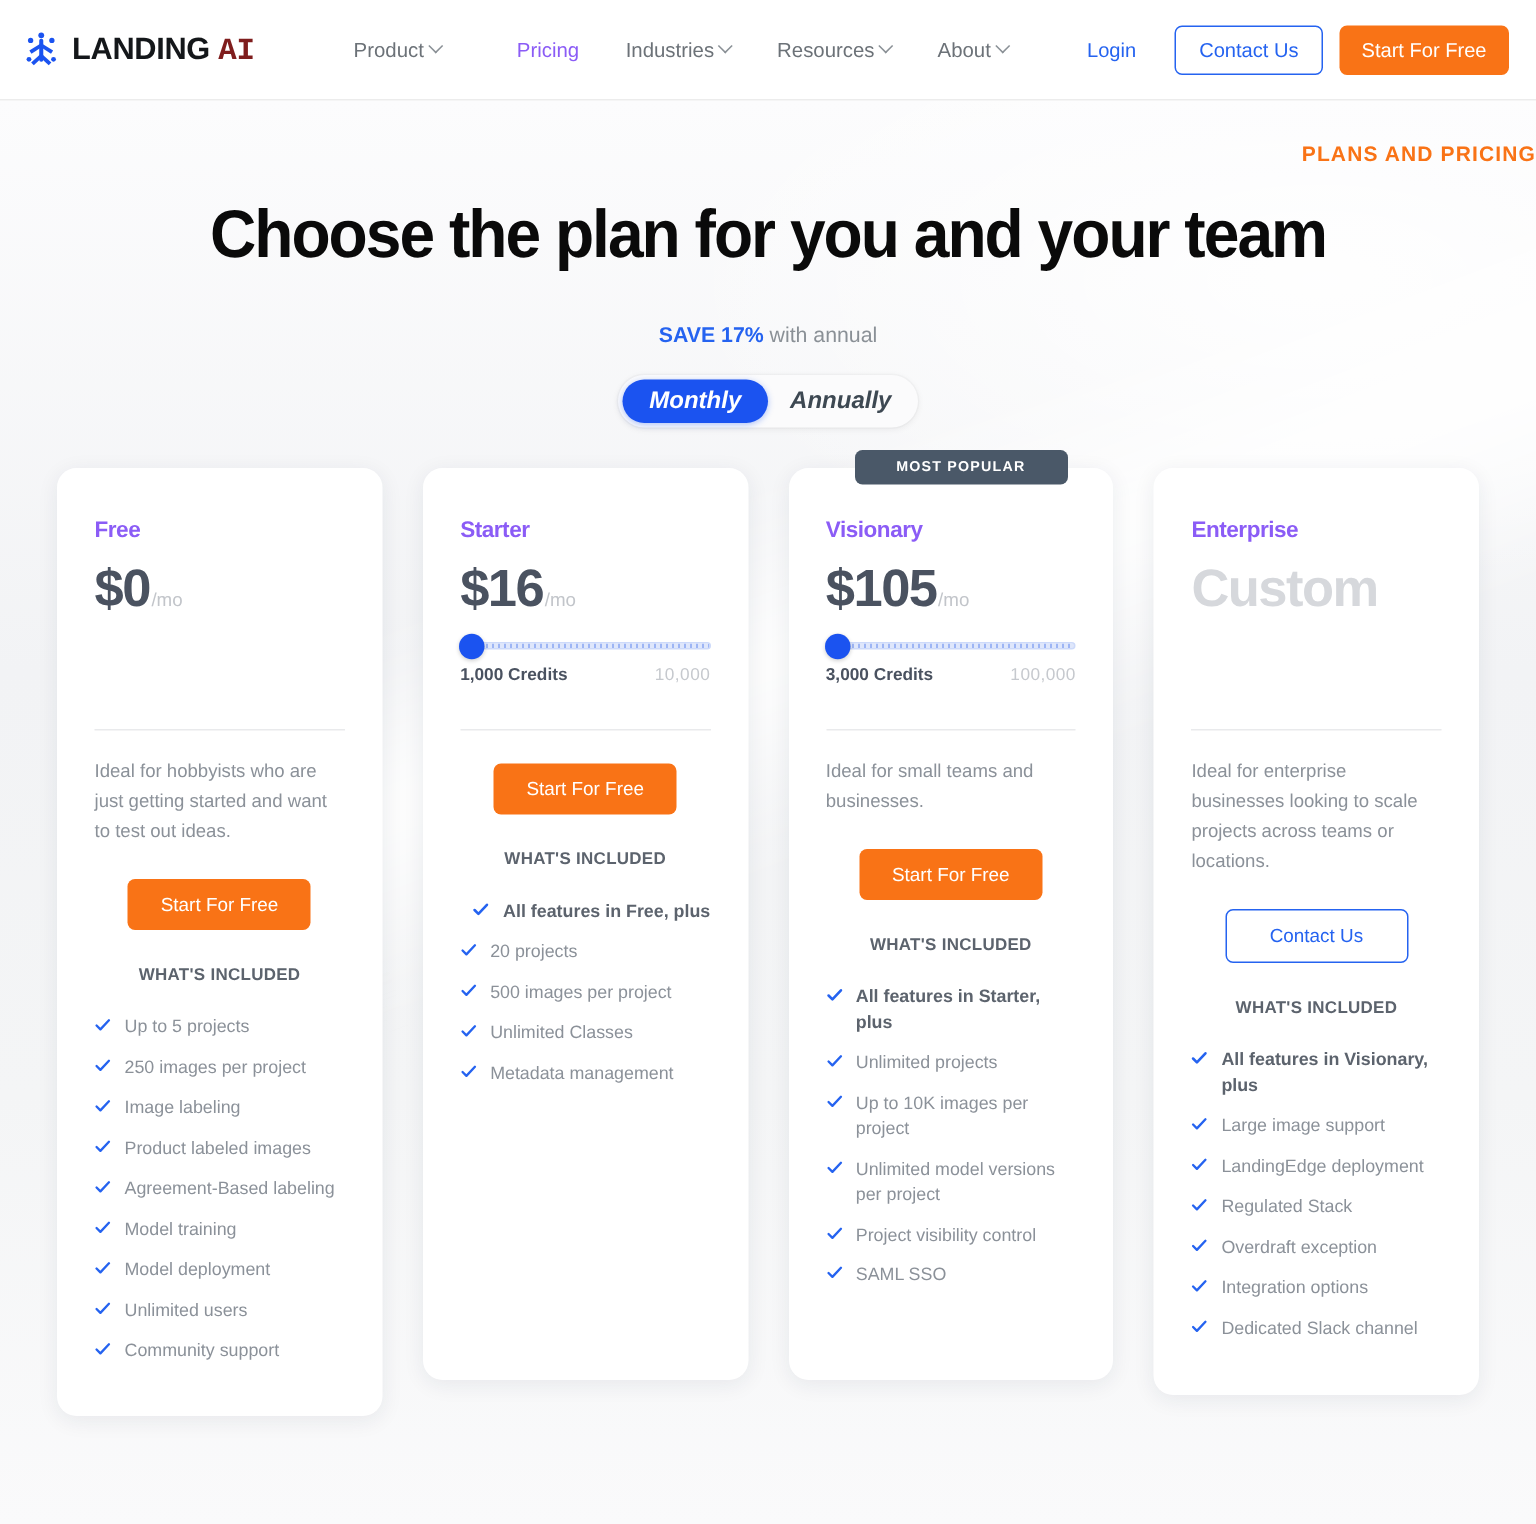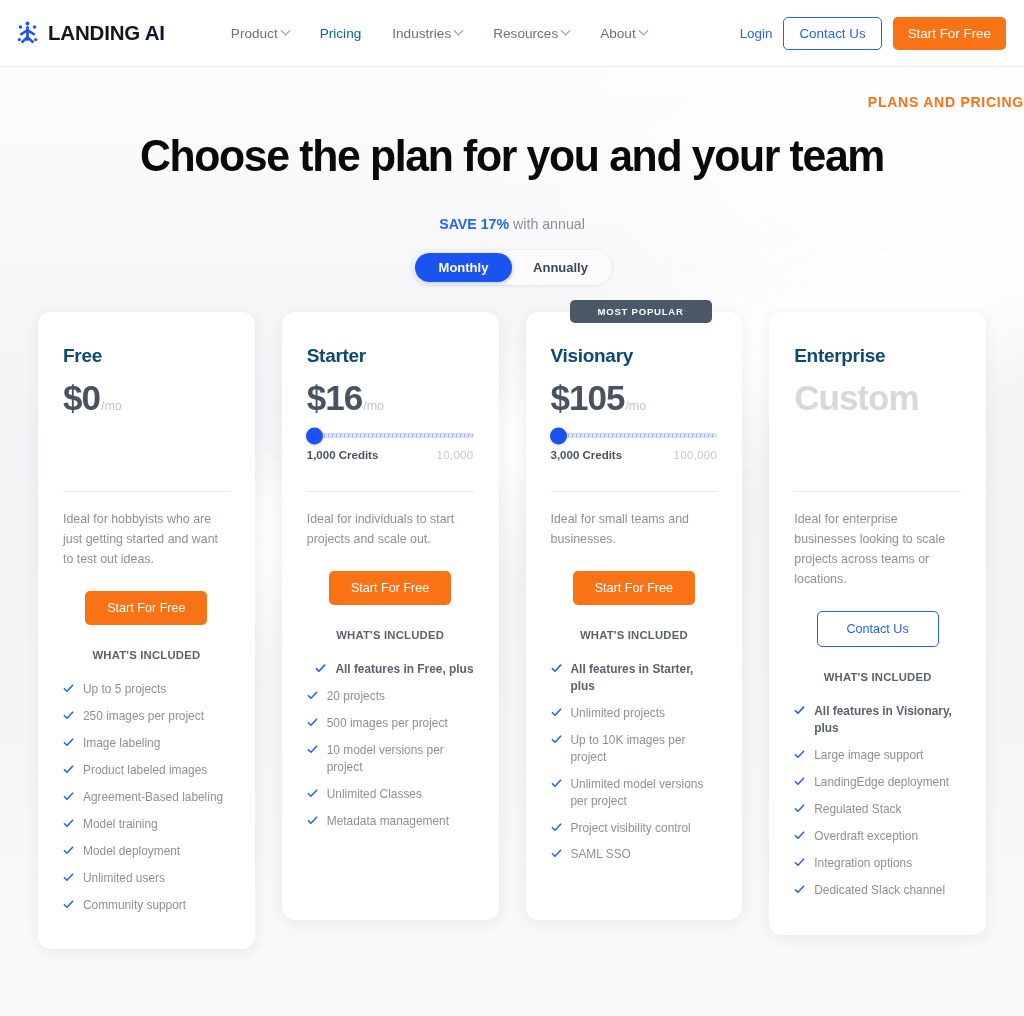--- a/index.html
+++ b/index.html
@@ -32,57 +32,57 @@
   }
   .brand { display: flex; align-items: center; gap: 7px; }
   .brand-mark { width: 27px; height: 27px; display: block; }
   .brand-text {
     font-size: 20.5px;
     font-weight: 700;
     letter-spacing: -0.2px;
     color: #14171a;
     font-family: "Liberation Sans", sans-serif;
   }
-  .brand-text .ai { color: #0f172a; }
+  .brand-text .ai { color: #7f1d1d; font-family: Liberation Mono, monospace; }
 
   .nav-links {
     display: flex;
     align-items: flex-end;
     gap: 31px;
     margin-left: 66px;
   }
   .nav-link {
     font-size: 13.6px;
     color: #6c7278;
     display: flex;
     align-items: center;
     gap: 4px;
     cursor: pointer;
     white-space: nowrap;
   }
-  .nav-link.active { color: #0369a1; }
+  .nav-link.active { color: #8b5cf6; margin-left: 20px; }
   .caret {
     display: inline-block;
     width: 7px; height: 7px;
     border-right: 1.4px solid #8a9096;
     border-bottom: 1.4px solid #8a9096;
     transform: rotate(45deg) translate(-2px,-2px);
   }
 
   .nav-right {
     margin-left: auto;
     display: flex;
     align-items: center;
     gap: 11px;
   }
   .nav-login {
     font-size: 13.4px;
     color: #2563f0;
     cursor: pointer;
-    margin-right: 0;
+    margin-right: 15px;
   }
   .btn-outline-blue {
     border: 1px solid #2563f0;
     color: #2563f0;
     background: #fff;
     border-radius: 5px;
     font-size: 13.4px;
     padding: 8px 15px;
     cursor: pointer;
     white-space: nowrap;
@@ -170,24 +170,25 @@
     align-items: center;
     padding: 3px;
   }
   .toggle-opt {
     flex: 1;
     height: 100%;
     display: flex;
     align-items: center;
     justify-content: center;
     border-radius: 16px;
-    font-size: 13px;
+    font-size: 16px;
     font-weight: 700;
     color: #3d4852;
     cursor: pointer;
+    font-style: italic;
   }
   .toggle-opt.on {
     background: #1b53f0;
     color: #ffffff;
     box-shadow: 0 1px 4px rgba(27,83,240,0.35);
   }
 
   
   .cards {
     position: relative;
@@ -215,23 +216,23 @@
     background: #4a5868;
     color: #ffffff;
     font-size: 9.5px;
     font-weight: 700;
     letter-spacing: 0.8px;
     padding: 6px 28px;
     border-radius: 5px;
   }
 
   .plan-name {
-    font-size: 19px;
-    font-weight: 700;
-    color: #0c4a6e;
+    font-size: 15px;
+    font-weight: 700;
+    color: #8b5cf6;
     letter-spacing: -0.3px;
   }
   .price-row {
     margin-top: 13px;
     display: flex;
     align-items: baseline;
   }
   .price {
     font-size: 35px;
     font-weight: 700;
@@ -491,21 +492,20 @@
         <div class="slider-block">
           <div class="slider-track">
             <div class="slider-knob"></div>
           </div>
           <div class="slider-labels">
             <span class="slider-min">1,000 Credits</span>
             <span class="slider-max">10,000</span>
           </div>
         </div>
         <div class="divider"></div>
-        <div class="blurb">Ideal for individuals to start projects and scale out.</div>
         <div class="cta-zone">
           <button class="cta orange">Start For Free</button>
         </div>
         <div class="included">WHAT'S INCLUDED</div>
         <ul class="feature-list">
           <li class="feature bold">
               <svg class="check" viewBox="0 0 12 12">
                 <path d="M1.5 6.2 L4.3 9 L10.5 2.4" fill="none" stroke="#2563f0" stroke-width="1.9" stroke-linecap="round" stroke-linejoin="round"></path>
               </svg>
               <span>All features in Free, plus</span>
@@ -514,26 +514,20 @@
               <svg class="check" viewBox="0 0 12 12">
                 <path d="M1.5 6.2 L4.3 9 L10.5 2.4" fill="none" stroke="#2563f0" stroke-width="1.7" stroke-linecap="round" stroke-linejoin="round"></path>
               </svg>
               <span>20 projects</span>
             </li>
           <li class="feature">
               <svg class="check" viewBox="0 0 12 12">
                 <path d="M1.5 6.2 L4.3 9 L10.5 2.4" fill="none" stroke="#2563f0" stroke-width="1.7" stroke-linecap="round" stroke-linejoin="round"></path>
               </svg>
               <span>500 images per project</span>
-            </li>
-          <li class="feature">
-              <svg class="check" viewBox="0 0 12 12">
-                <path d="M1.5 6.2 L4.3 9 L10.5 2.4" fill="none" stroke="#2563f0" stroke-width="1.7" stroke-linecap="round" stroke-linejoin="round"></path>
-              </svg>
-              <span>10 model versions per project</span>
             </li>
           <li class="feature">
               <svg class="check" viewBox="0 0 12 12">
                 <path d="M1.5 6.2 L4.3 9 L10.5 2.4" fill="none" stroke="#2563f0" stroke-width="1.7" stroke-linecap="round" stroke-linejoin="round"></path>
               </svg>
               <span>Unlimited Classes</span>
             </li>
           <li class="feature">
               <svg class="check" viewBox="0 0 12 12">
                 <path d="M1.5 6.2 L4.3 9 L10.5 2.4" fill="none" stroke="#2563f0" stroke-width="1.7" stroke-linecap="round" stroke-linejoin="round"></path>

